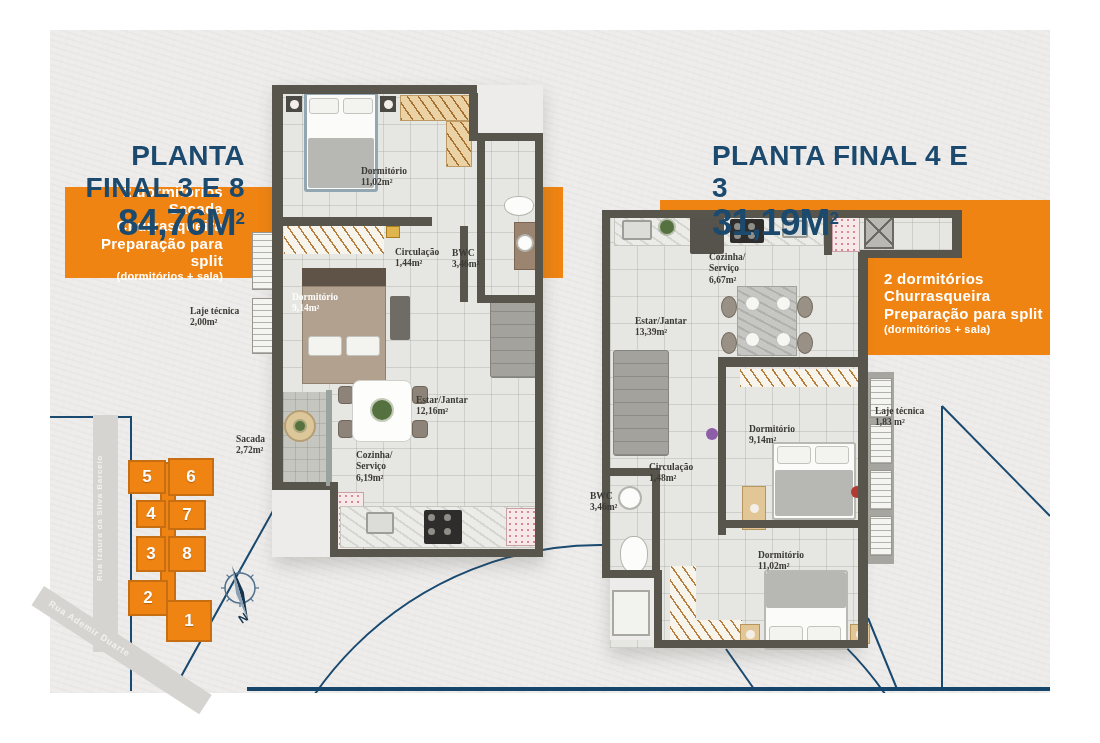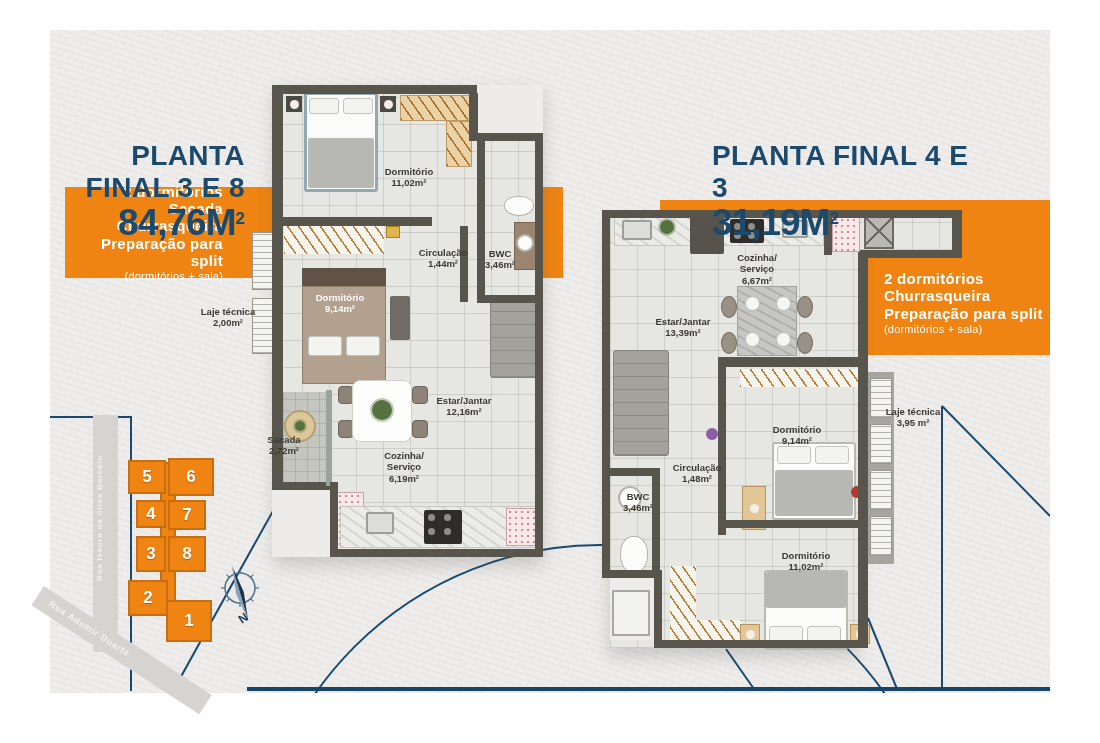--- a/index.html
+++ b/index.html
@@ -8,21 +8,21 @@
   .abs{position:absolute;box-sizing:border-box;}
   
   .panel{left:50px;top:30px;width:1000px;height:663px;background-color:#edecea;
     background-image:
       repeating-linear-gradient(17deg, rgba(90,90,85,.03) 0 2px, transparent 2px 6px),
       repeating-linear-gradient(104deg, rgba(255,255,255,.05) 0 3px, transparent 3px 7px);}
   svg.lines{position:absolute;left:50px;top:30px;}
   
   .banner{background:var(--orange,#ef8412);}
   .feat{color:#fff;font-size:15px;font-weight:700;line-height:1.16;letter-spacing:.3px;}
-  .featnote{color:#fff;font-size:11px;font-weight:400;letter-spacing:.2px;margin-top:1px;}
+  .featnote{color:#fff;font-size:11px;font-weight:700;letter-spacing:.2px;margin-top:1px;}
   
   .tblock{color:var(--blue,#1b4a6e);}
   .ptitle{font-size:28px;font-weight:800;letter-spacing:.4px;}
   .parea{font-size:37px;font-weight:800;letter-spacing:-1px;line-height:1.02;}
   .parea sup{font-size:17px;position:relative;top:2px;letter-spacing:0;}
   
   .floor{background-color:#e6e6e2;
     background-image:
       repeating-linear-gradient(0deg, rgba(110,110,105,.20) 0 1px, transparent 1px 27px),
       repeating-linear-gradient(90deg, rgba(110,110,105,.20) 0 1px, transparent 1px 27px);
@@ -61,21 +61,21 @@
   .stove{background:#2e2d2b;border-radius:2px;display:grid;grid-template-columns:1fr 1fr;gap:2px;padding:4px;}
   .stove i{background:#8f8f8a;border-radius:50%;width:7px;height:7px;display:block;}
   .sink{background:#dcdcd8;border:2px solid #9e9e98;border-radius:2px;}
   .toilet{background:#fcfcfa;border:1px solid #b4b4ae;border-radius:45% 45% 50% 50%;}
   .roundsink{background:#fcfcfa;border:2px solid #b4b4ae;border-radius:50%;}
   .darkcab{background:#6e6c64;border-radius:2px;}
   .xbox{background:#b9b8b2;border:2px solid #6b6962;
     background-image:linear-gradient(45deg, transparent 47%, #6b6962 47% 53%, transparent 53%),
                      linear-gradient(-45deg, transparent 47%, #6b6962 47% 53%, transparent 53%);}
   
-  .rlabel{transform:translateX(-50%);text-align:center;color:#3b3a35;width:96px;}
+  .rlabel{transform:translateX(-50%);text-align:left;color:#3b3a35;width:96px;font-family:Liberation Serif, serif;}
   .rname{display:block;font-size:9.5px;font-weight:700;line-height:1.2;white-space:pre-line;}
   .rarea{display:block;font-size:9.5px;font-weight:800;}
   
   .street{background:#d6d4d0;}
   .streetlabel{color:#f2f1ed;font-weight:700;letter-spacing:.8px;}
   .unit{background:var(--orange,#ef8412);border:2px solid #c76d12;display:flex;align-items:center;justify-content:center;
         color:#fff;font-size:17px;font-weight:800;text-shadow:0 1px 1px rgba(120,60,0,.5);}
 </style>
 </head>
 <body>
@@ -291,21 +291,21 @@
     <span class="rname">Cozinha/
 Serviço</span>
       <span class="rarea">6,67m²</span>
     </div>
   <div class="abs rlabel" style="left:683px;top:316px;">
     <span class="rname">Estar/Jantar</span>
       <span class="rarea">13,39m²</span>
     </div>
   <div class="abs rlabel" style="left:913px;top:406px;width:76px;">
     <span class="rname">Laje técnica</span>
-      <span class="rarea">3,95 m²</span>
+      <span class="rarea">1,83 m²</span>
     </div>
   <div class="abs rlabel" style="left:797px;top:424px;">
     <span class="rname">Dormitório</span>
       <span class="rarea">9,14m²</span>
     </div>
   <div class="abs rlabel" style="left:697px;top:462px;">
     <span class="rname">Circulação</span>
       <span class="rarea">1,48m²</span>
     </div>
   <div class="abs rlabel" style="left:638px;top:491px;">

